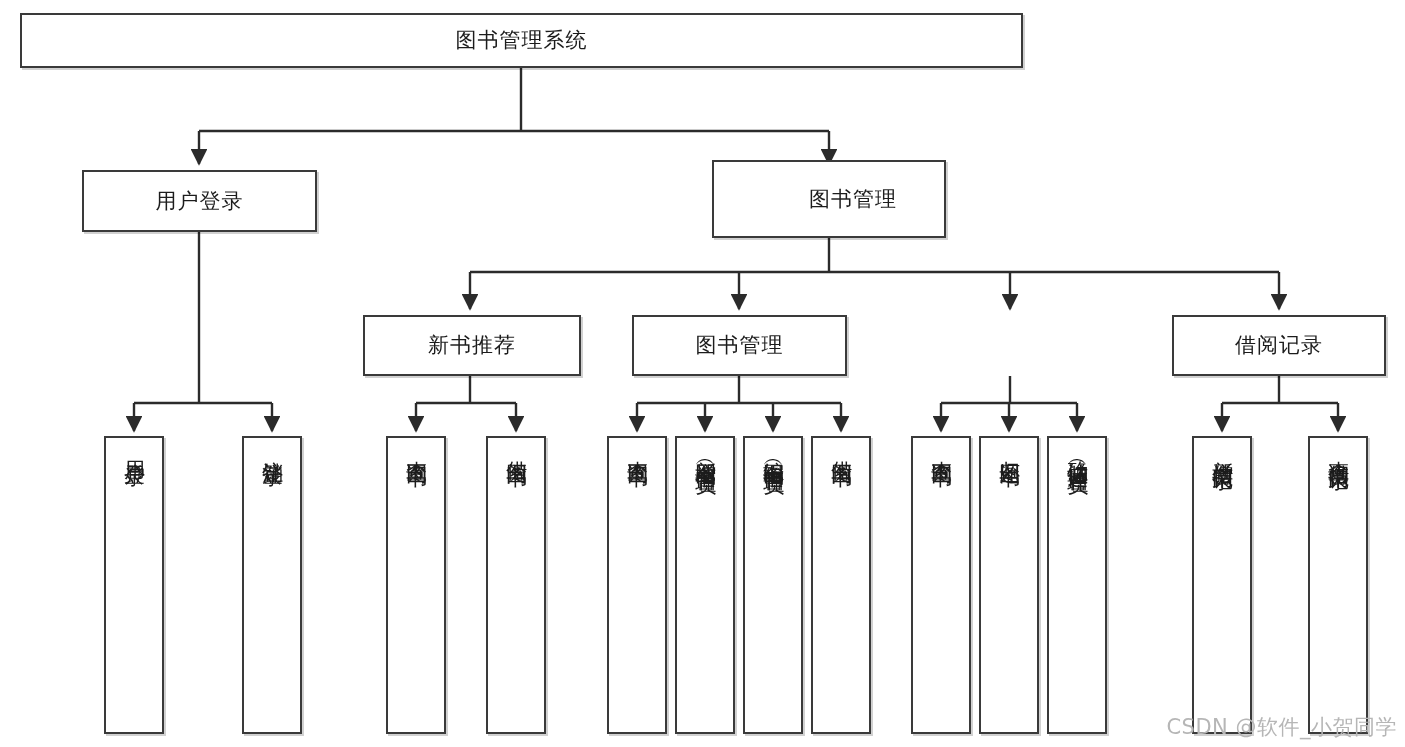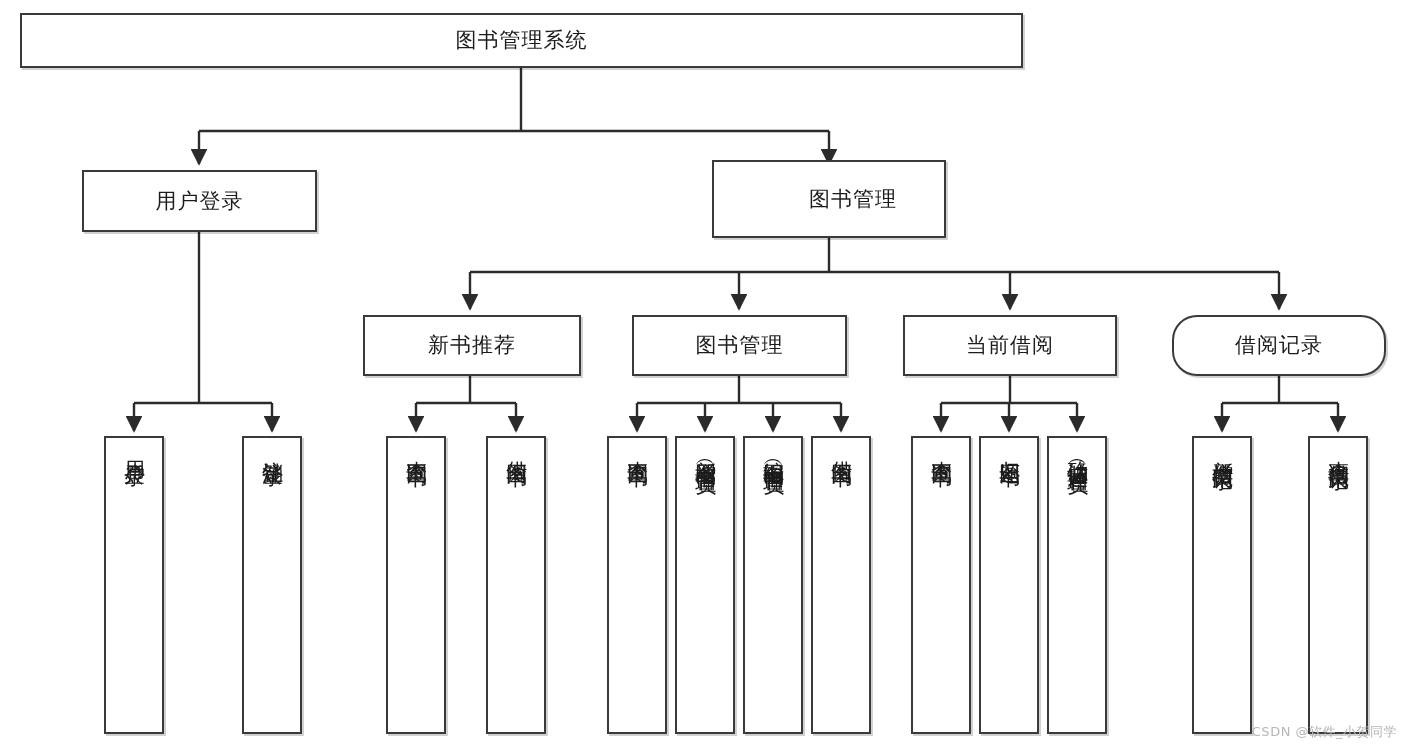--- a/index.html
+++ b/index.html
@@ -55,21 +55,21 @@
     font-size: 21px;
     line-height: 1.32;
     letter-spacing: 2px;
     white-space: nowrap;
     -webkit-text-orientation: upright;
   }
   .watermark {
     position: absolute;
     right: 8px;
     bottom: 6px;
-    font-size: 13px;
+    font-size: 21px;
     color: #b6b6b6;
     letter-spacing: 0.5px;
     white-space: nowrap;
   }
 </style>
 </head>
 <body>
 
 <div id="canvas">
 
@@ -136,25 +136,22 @@
   </div>
 
   <div class="node" style="left:363px; top:315px; width:218px; height:61px;">
     <span class="label">新书推荐</span>
   </div>
 
   <div class="node" style="left:632px; top:315px; width:215px; height:61px;">
     <span class="label">图书管理</span>
   </div>
 
-  <div class="node" style="left:903px; top:315px; width:214px; height:61px;">
-    <span class="label">当前借阅</span>
-  </div>
-
-  <div class="node" style="left:1172px; top:315px; width:214px; height:61px;border-radius:25px;">
+
+  <div class="node" style="left:1172px; top:315px; width:214px; height:61px;">
     <span class="label">借阅记录</span>
   </div>
 
   <div class="node vertical" style="left:104px; top:436px; width:60px; height:298px;">
     <span class="label">用户登录</span>
   </div>
 
   <div class="node vertical" style="left:242px; top:436px; width:60px; height:298px;">
     <span class="label">注销登录</span>
   </div>

